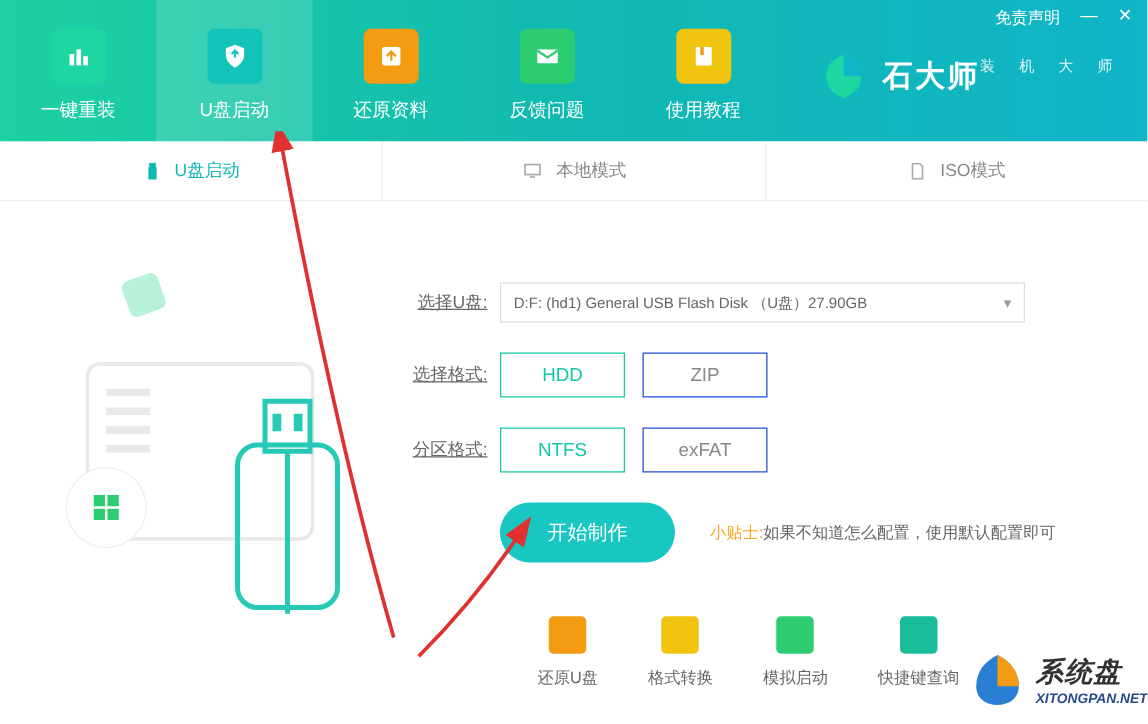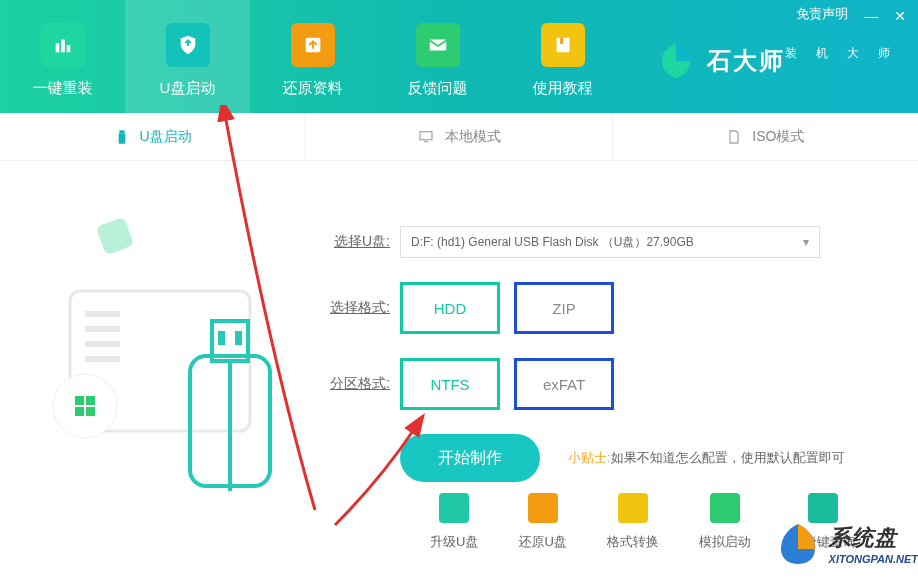--- a/index.html
+++ b/index.html
@@ -8,40 +8,40 @@
 .header { height: 113px; background: linear-gradient(90deg, #1dd1a1 0%, #10b9b1 50%, #0fb5c8 100%); display: flex; align-items: center; position: relative; }
 .header-tabs { display: flex; height: 100%; }
 .header-tab { width: 125px; display: flex; flex-direction: column; align-items: center; justify-content: center; color: #fff; font-size: 14px; cursor: pointer; padding-top: 8px; }
 .header-tab.active { background: rgba(255,255,255,0.15); }
 .header-tab .icon-box { width: 44px; height: 44px; border-radius: 6px; display: flex; align-items: center; justify-content: center; margin-bottom: 12px; }
 .header-tab .label { font-size: 15px; }
 .brand { position: absolute; right: 20px; top: 40px; color: #fff; display: flex; align-items: center; gap: 10px; }
 .brand-logo { width: 42px; height: 42px; }
 .brand-text { display: flex; flex-direction: row; }
 .brand-title { font-size: 24px; font-weight: 700; letter-spacing: 2px; }
-.brand-sub { font-size: 12px; letter-spacing: 8px; opacity: .9; font-family: Liberation Serif, serif; }
-.titlebar { position: absolute; top: 5px; right: 12px; display: flex; align-items: flex-end; gap: 16px; color: #fff; font-size: 13px; }
+.brand-sub { font-size: 12px; letter-spacing: 8px; opacity: .9; }
+.titlebar { position: absolute; top: 5px; right: 12px; display: flex; align-items: flex-start; gap: 16px; color: #fff; font-size: 13px; }
 .titlebar .ctrl { cursor: pointer; font-size: 14px; line-height: 1; }
 
 .subtabs { height: 48px; display: flex; background: #fff; border-bottom: 1px solid #eee; }
 .subtab { flex: 1; display: flex; align-items: center; justify-content: center; gap: 10px; font-size: 14px; color: #888; cursor: pointer; border-right: 1px solid #eee; }
 .subtab:last-child { border-right: none; }
 .subtab.active { color: #11b7b4; }
 
 .main { display: flex; height: 418px; }
 .sidebar-illustration { width: 310px; position: relative; padding: 30px 0 0 50px; }
 .form-area { flex: 1; padding: 65px 60px 0 10px; }
 
 .form-row { display: flex; align-items: center; margin-bottom: 24px; }
 .form-label { width: 70px; font-size: 14px; color: #666; text-align: right; margin-right: 10px; text-decoration: underline; }
 .select-box { flex: 1; max-width: 420px; height: 32px; border: 1px solid #ddd; display: flex; align-items: center; padding: 0 10px; font-size: 12px; color: #666; font-family: monospace; cursor: pointer; position: relative; }
 .select-box .caret { position: absolute; right: 10px; color: #999; }
 
 .opt-group { display: flex; gap: 14px; }
-.opt { width: 100px; height: 52px; border: 3px solid #1d4ed8; display: flex; align-items: center; justify-content: center; font-size: 15px; color: #888; cursor: pointer; }
+.opt { width: 100px; height: 36px; border: 1px solid #1d4ed8; display: flex; align-items: center; justify-content: center; font-size: 15px; color: #888; cursor: pointer; }
 .opt.selected { border-color: #11c9a3; color: #11c9a3; }
 
 .primary-btn { width: 140px; height: 48px; background: #18c7c2; color: #fff; border: none; border-radius: 24px; font-size: 16px; cursor: pointer; margin-right: 28px; }
 .tip-row { display: flex; align-items: center; margin-top: 18px; margin-left: 80px; }
 .tip-label { color: #f5a623; font-size: 13px; }
 .tip-text { color: #666; font-size: 13px; }
 
 .bottom-tools { position: absolute; left: 430px; bottom: 28px; display: flex; gap: 40px; }
 .tool { display: flex; flex-direction: column; align-items: center; font-size: 13px; color: #666; cursor: pointer; gap: 10px; }
 .tool-icon { width: 30px; height: 30px; border-radius: 4px; }
@@ -196,24 +196,20 @@
     <div class="tip-row">
       <button class="primary-btn">开始制作</button>
       <span class="tip-label">小贴士:</span>
       <span class="tip-text">如果不知道怎么配置，使用默认配置即可</span>
     </div>
   </div>
 </div>
 
 <div class="bottom-tools">
   <div class="tool">
-    <div class="tool-icon" style="background:#1fc9a3"></div>
-    <span>升级U盘</span>
-  </div>
-  <div class="tool">
     <div class="tool-icon" style="background:#f39c12"></div>
     <span>还原U盘</span>
   </div>
   <div class="tool">
     <div class="tool-icon" style="background:#f1c40f"></div>
     <span>格式转换</span>
   </div>
   <div class="tool">
     <div class="tool-icon" style="background:#2ecc71"></div>
     <span>模拟启动</span>

